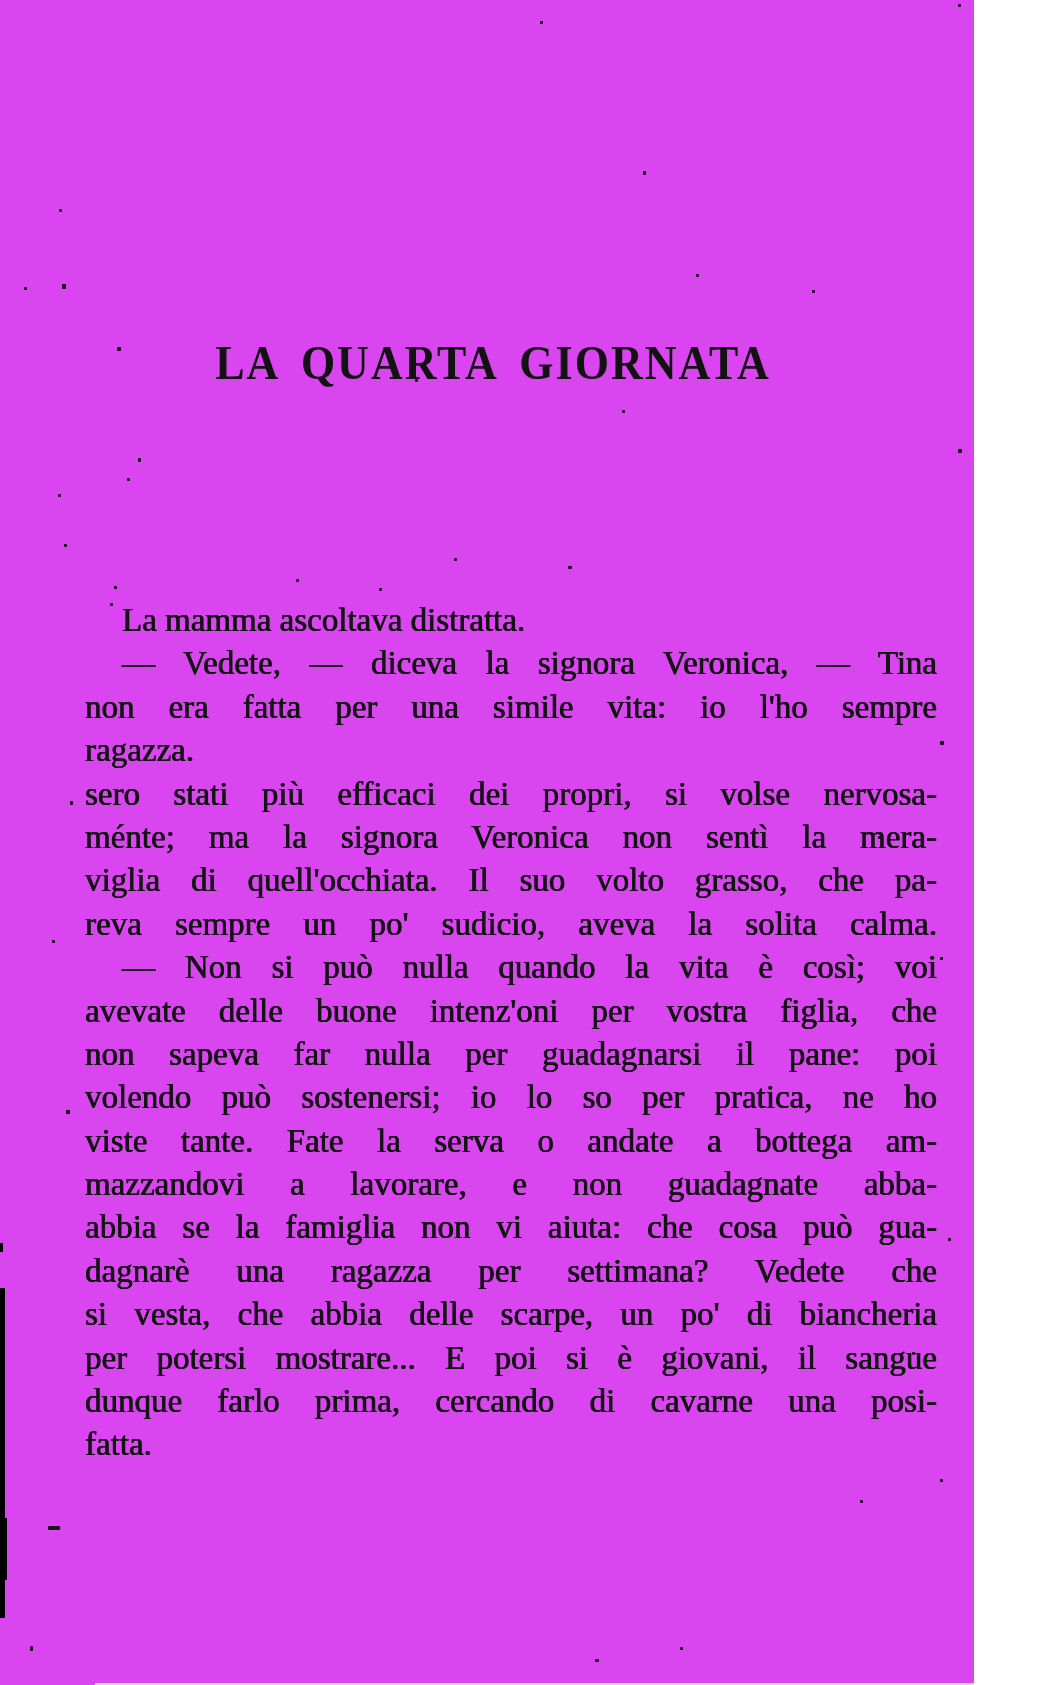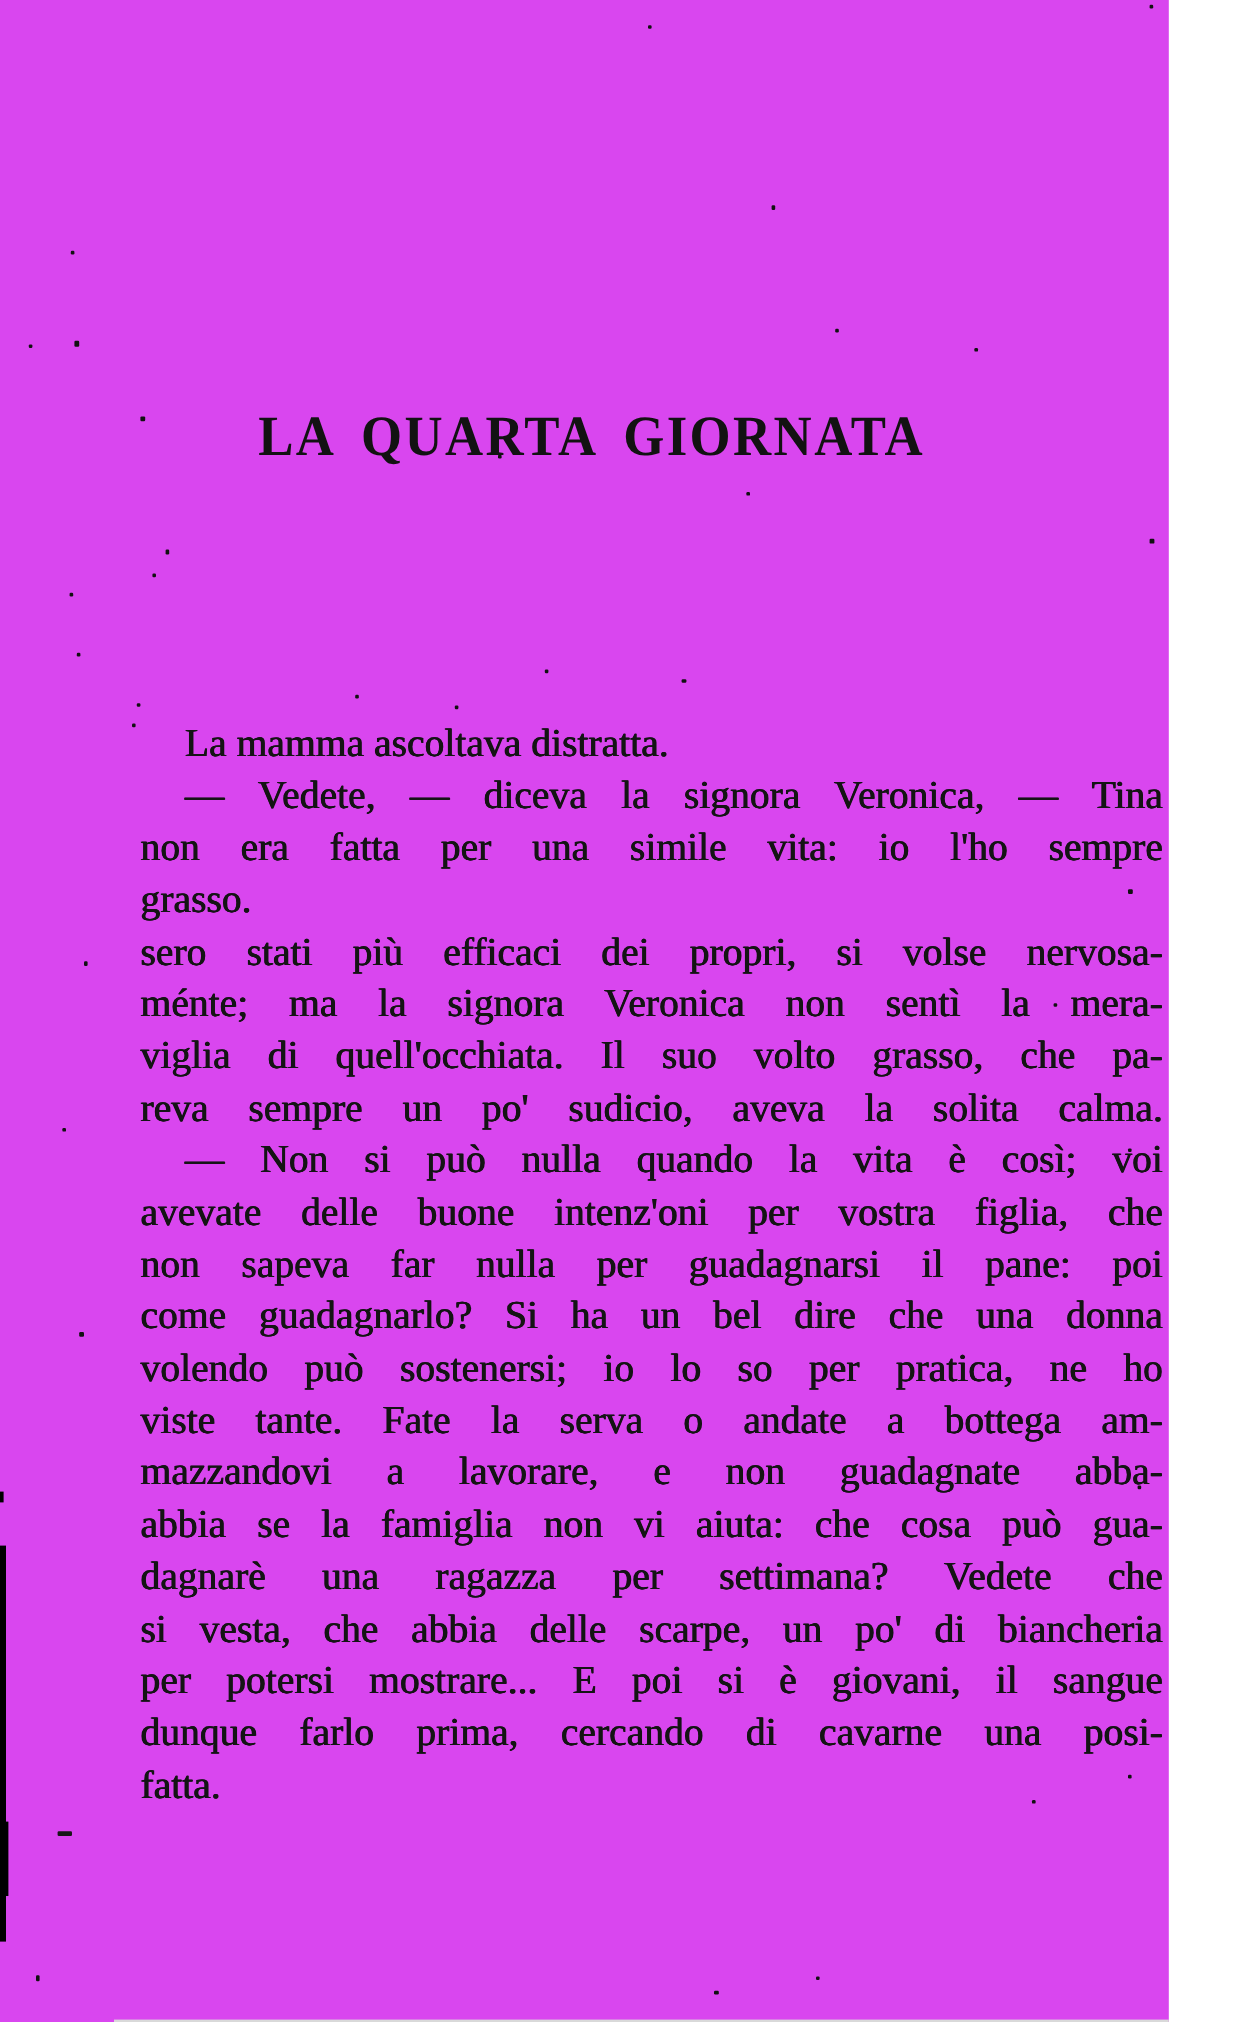--- a/index.html
+++ b/index.html
@@ -32,21 +32,20 @@
   }
   .text-block {
     position: absolute;
     top: 599px;
     left: 85px;
     width: 852px;
     font-size: 33px;
     line-height: 43.4px;
     color: #141414;
     text-shadow: 0.45px 0 0 currentColor, -0.25px 0 0 currentColor;
-    margin-left: 32px;
   }
   .line {
     height: 43.4px;
     text-align: justify;
     text-align-last: justify;
   }
   .line.noj {
     text-align: left;
     text-align-last: left;
   }
@@ -79,29 +78,28 @@
 </head>
 <body>
 
 <div class="page">
   <h1 class="title">LA QUARTA GIORNATA</h1>
 
   <div class="text-block" id="text-block">
       <div class="line noj ind">La mamma ascoltava distratta.</div>
       <div class="line ind">— Vedete, — diceva la signora Veronica, — Tina</div>
       <div class="line">non era fatta per una simile vita: io l'ho sempre</div>
-      <div class="line noj">grasso.</div>
+      <div class="line noj">ragazza.</div>
       <div class="line">sero stati più efficaci dei propri, si volse nervosa-</div>
       <div class="line">ménte; ma la signora Veronica non sentì la mera-</div>
       <div class="line">viglia di quell'occhiata. Il suo volto grasso, che pa-</div>
       <div class="line">reva sempre un po' sudicio, aveva la solita calma.</div>
       <div class="line ind">— Non si può nulla quando la vita è così; voi</div>
       <div class="line">avevate delle buone intenz'oni per vostra figlia, che</div>
       <div class="line">non sapeva far nulla per guadagnarsi il pane: poi</div>
-      <div class="line">come guadagnarlo? Si ha un bel dire che una donna</div>
       <div class="line">volendo può sostenersi; io lo so per pratica, ne ho</div>
       <div class="line">viste tante. Fate la serva o andate a bottega am-</div>
       <div class="line">mazzandovi a lavorare, e non guadagnate abba-</div>
       <div class="line">abbia se la famiglia non vi aiuta: che cosa può gua-</div>
       <div class="line">dagnarè una ragazza per settimana? Vedete che</div>
       <div class="line">si vesta, che abbia delle scarpe, un po' di biancheria</div>
       <div class="line">per potersi mostrare... E poi si è giovani, il sangue</div>
       <div class="line">dunque farlo prima, cercando di cavarne una posi-</div>
       <div class="line noj">fatta.</div>
     </div>

